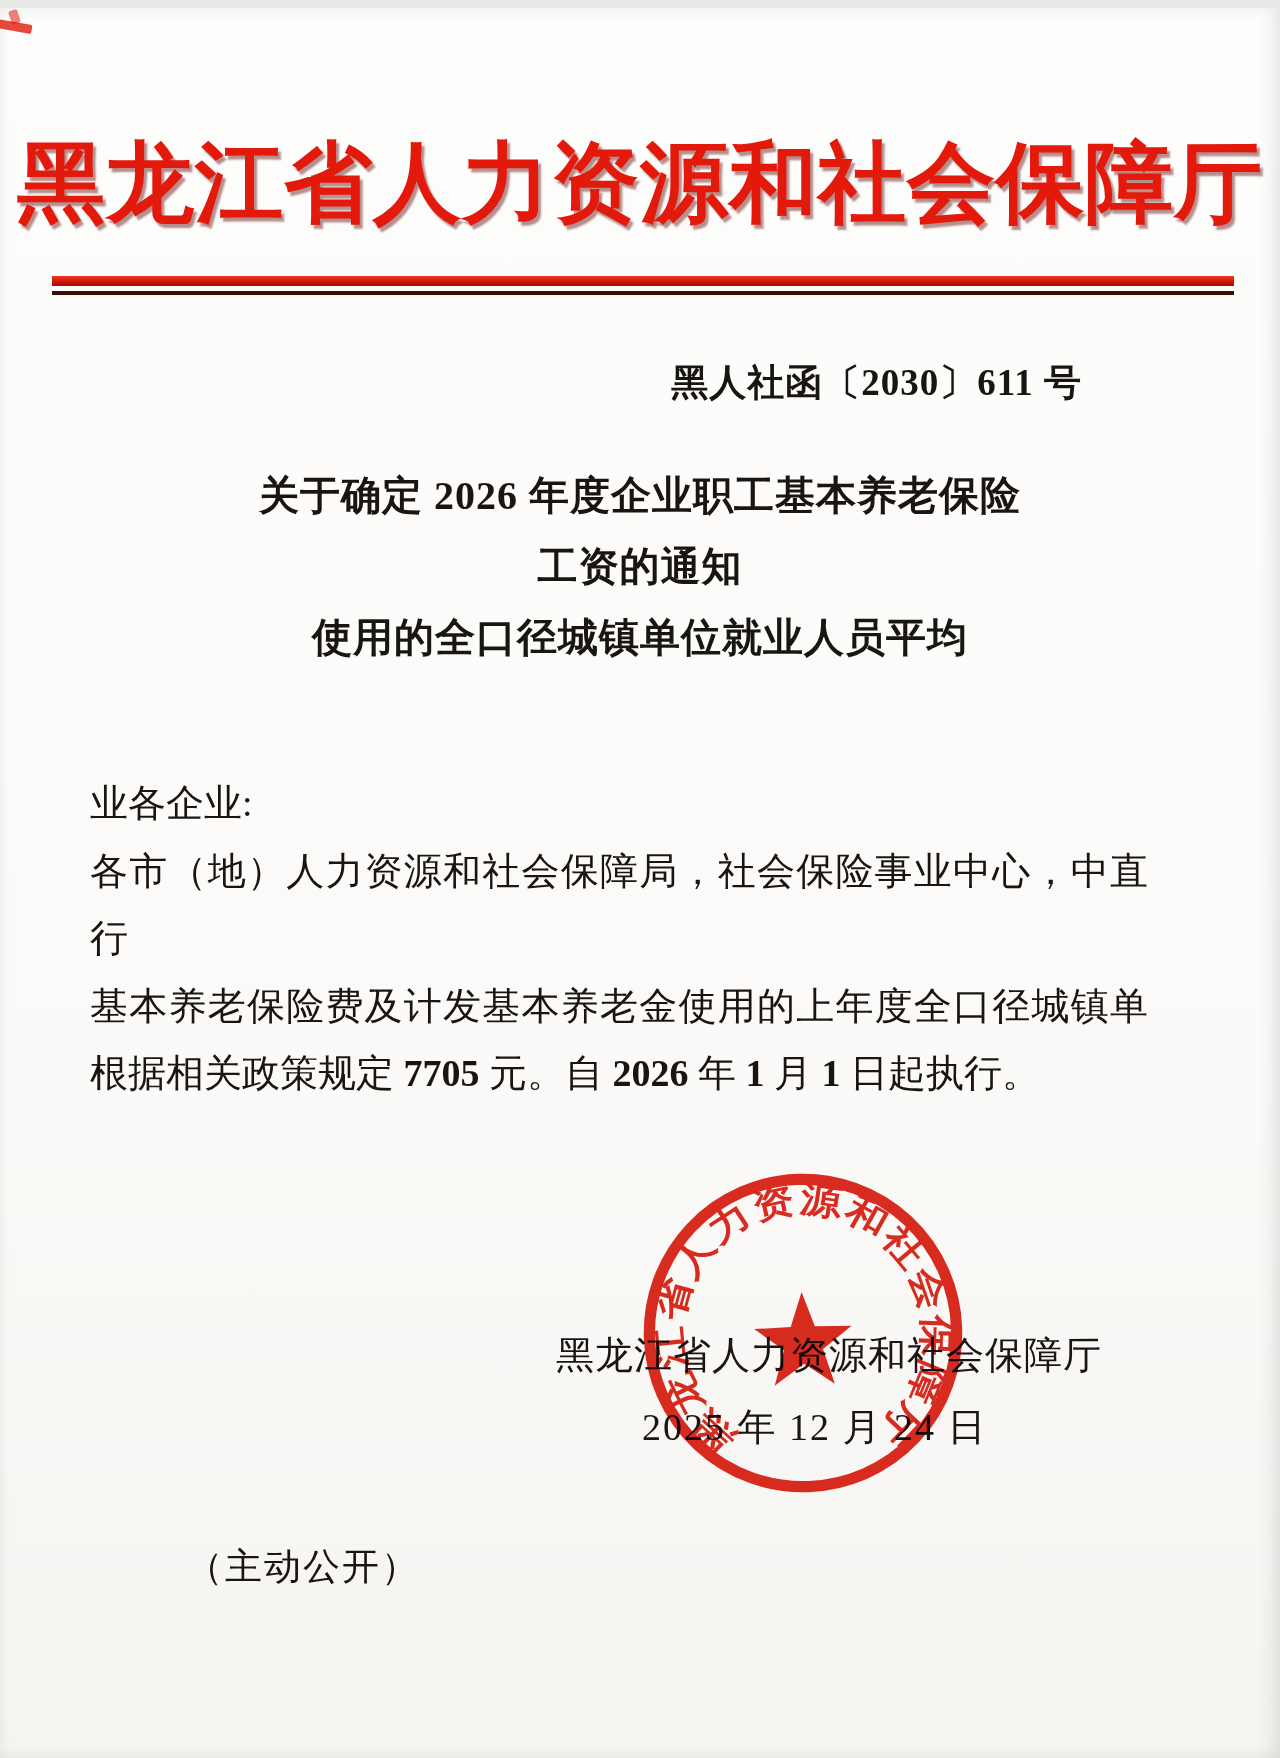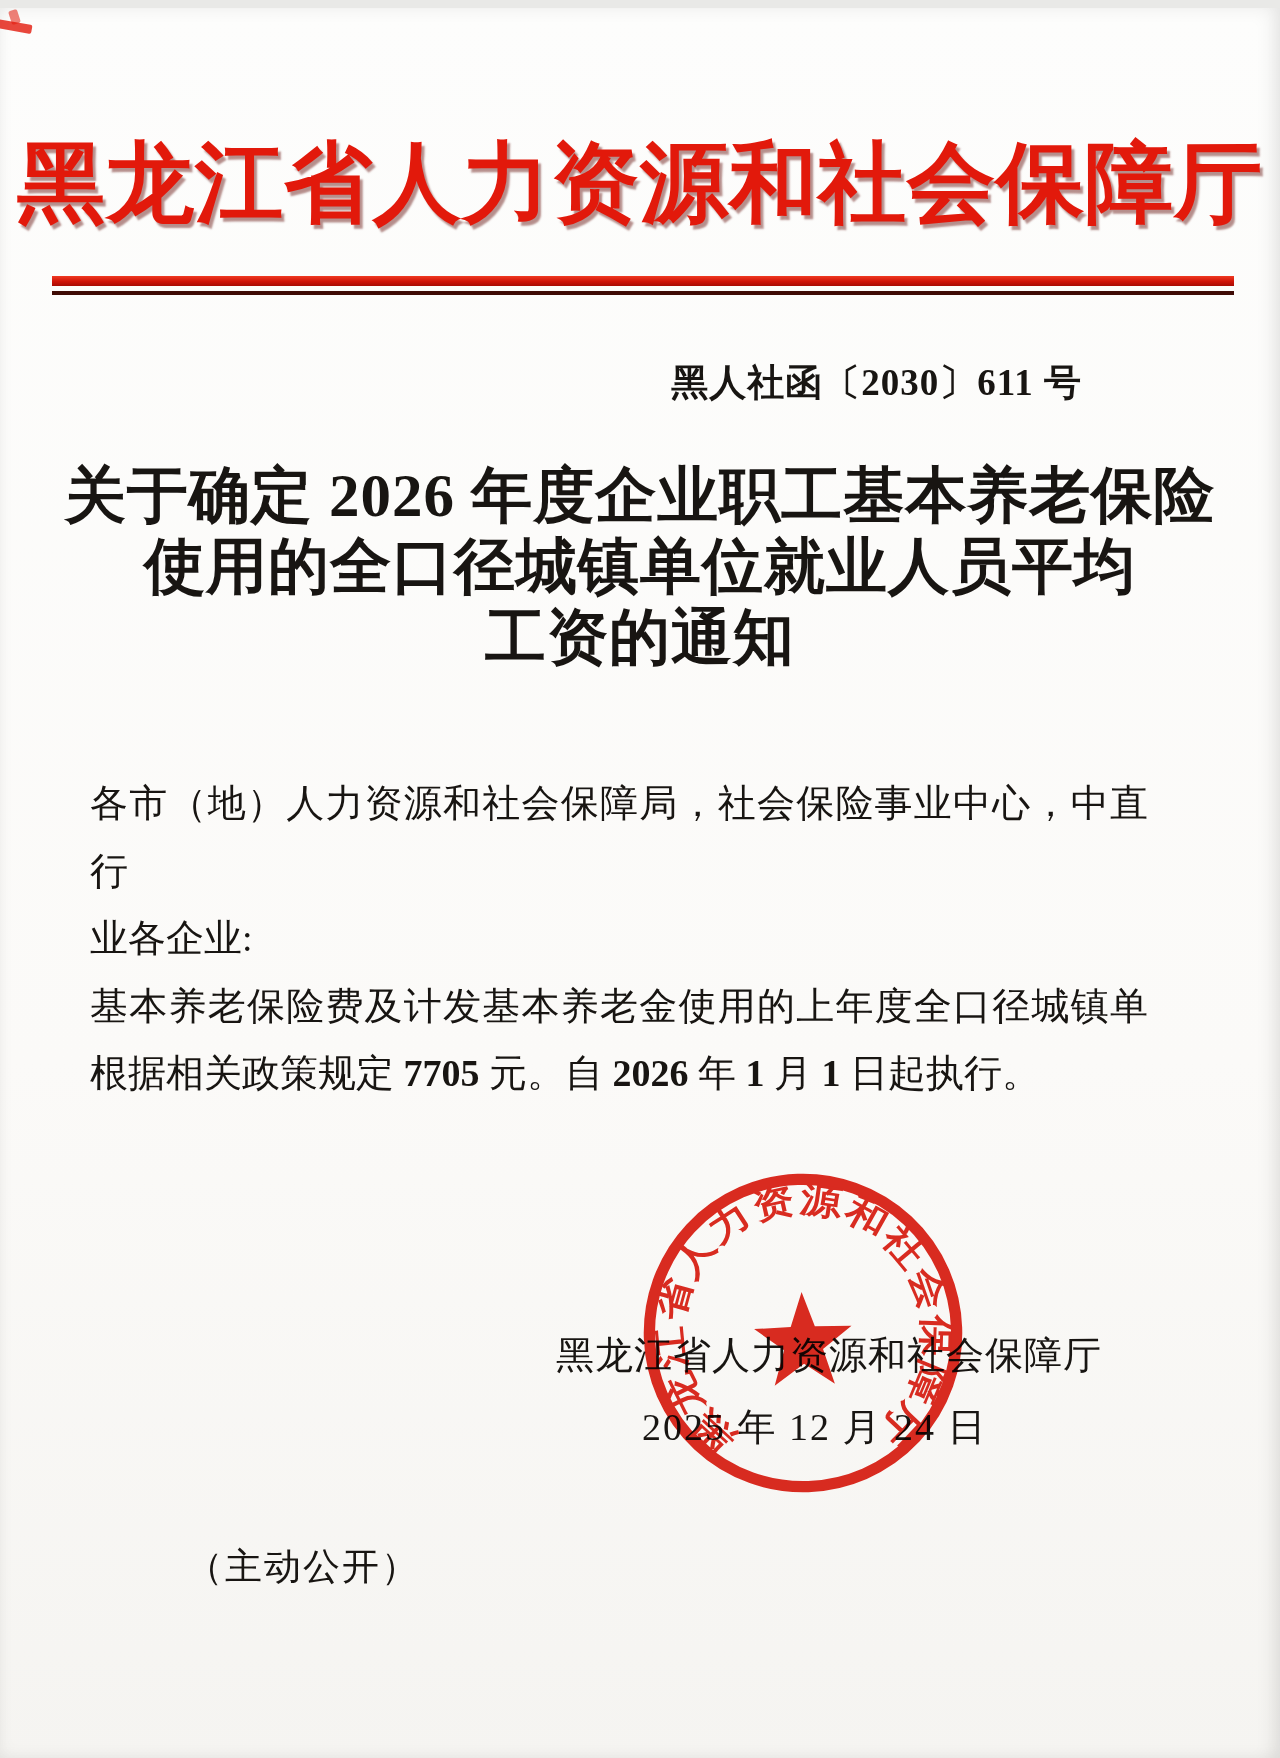--- a/index.html
+++ b/index.html
@@ -34,21 +34,21 @@
   }
   .red-line{position:absolute;top:268px;left:52px;right:46px;}
   .red-line .thick{height:10px;background:linear-gradient(180deg,#f03a22 0%,var(--line-red) 55%,#a80c04 100%);}
   .red-line .thin{height:4px;margin-top:5px;background:var(--line-dark);}
   .doc-number{
     position:absolute;top:350px;right:198px;
     font-size:37px;font-weight:bold;white-space:nowrap;letter-spacing:1px;
   }
   .doc-title{
     position:absolute;top:452px;left:0;width:100%;text-align:center;
-    font-size:61px;font-weight:bold;line-height:71px;letter-spacing:1px;
+    font-size:40px;font-weight:bold;line-height:71px;letter-spacing:1px;
   }
   .body-text{
     position:absolute;top:762px;left:90px;width:1058px;
     font-size:38px;line-height:67.5px;
   }
   .line{white-space:normal;}
   .line.full{text-align:justify;text-align-last:justify;}
   .line.indent{text-indent:2em;}
   .signature{
     position:absolute;top:1322px;left:556px;
@@ -85,27 +85,27 @@
 
   <div class="red-line">
     <div class="thick"></div>
     <div class="thin"></div>
   </div>
 
   <div class="doc-number">黑人社函〔2030〕611 号</div>
 
   <div class="doc-title">
     <div>关于确定 2026 年度企业职工基本养老保险</div>
+    <div>工资的通知</div>
     <div>使用的全口径城镇单位就业人员平均</div>
-    <div>工资的通知</div>
   </div>
 
   <div class="body-text">
+    <div class="line"><span>业各企业:</span></div>
     <div class="line full"><span>各市（地）人力资源和社会保障局，社会保险事业中心，中直行</span></div>
-    <div class="line"><span>业各企业:</span></div>
     <div class="line full"><span>基本养老保险费及计发基本养老金使用的上年度全口径城镇单</span></div>
     <div class="line"><span>根据相关政策规定 </span><span style="font-weight: bold;">7705</span><span> 元。自 </span><span style="font-weight: bold;">2026</span><span> 年 </span><span style="font-weight: bold;">1</span><span> 月 </span><span style="font-weight: bold;">1</span><span> 日起执行。</span></div>
   </div>
 
   <div class="signature">黑龙江省人力资源和社会保障厅</div>
 
   <div class="sig-date">2025 年 12 月 24 日</div>
 
   <svg class="seal" viewBox="0 0 330 330">
     <circle cx="165" cy="165" r="150" stroke-width="11"></circle>

